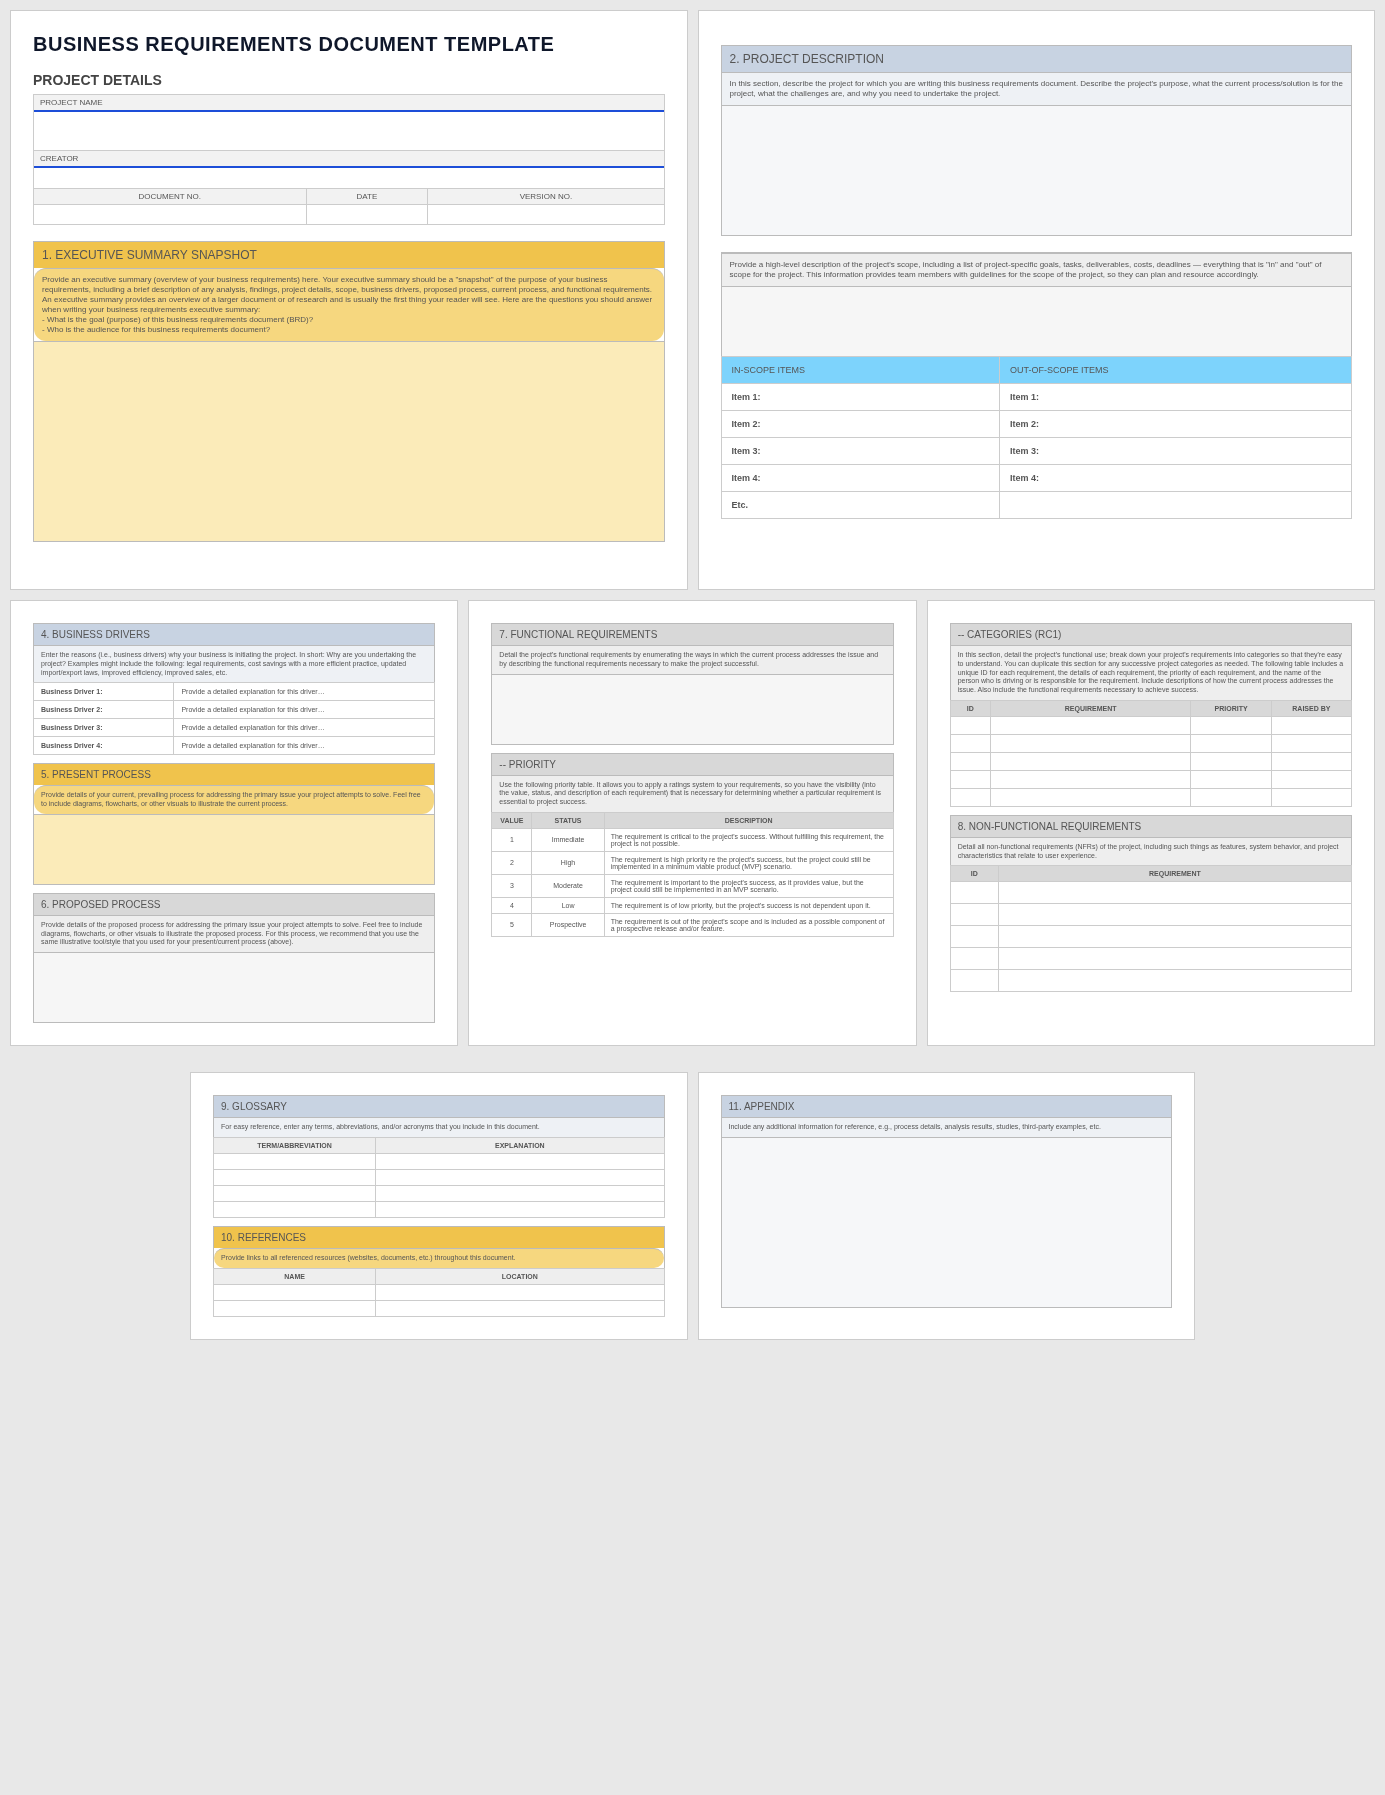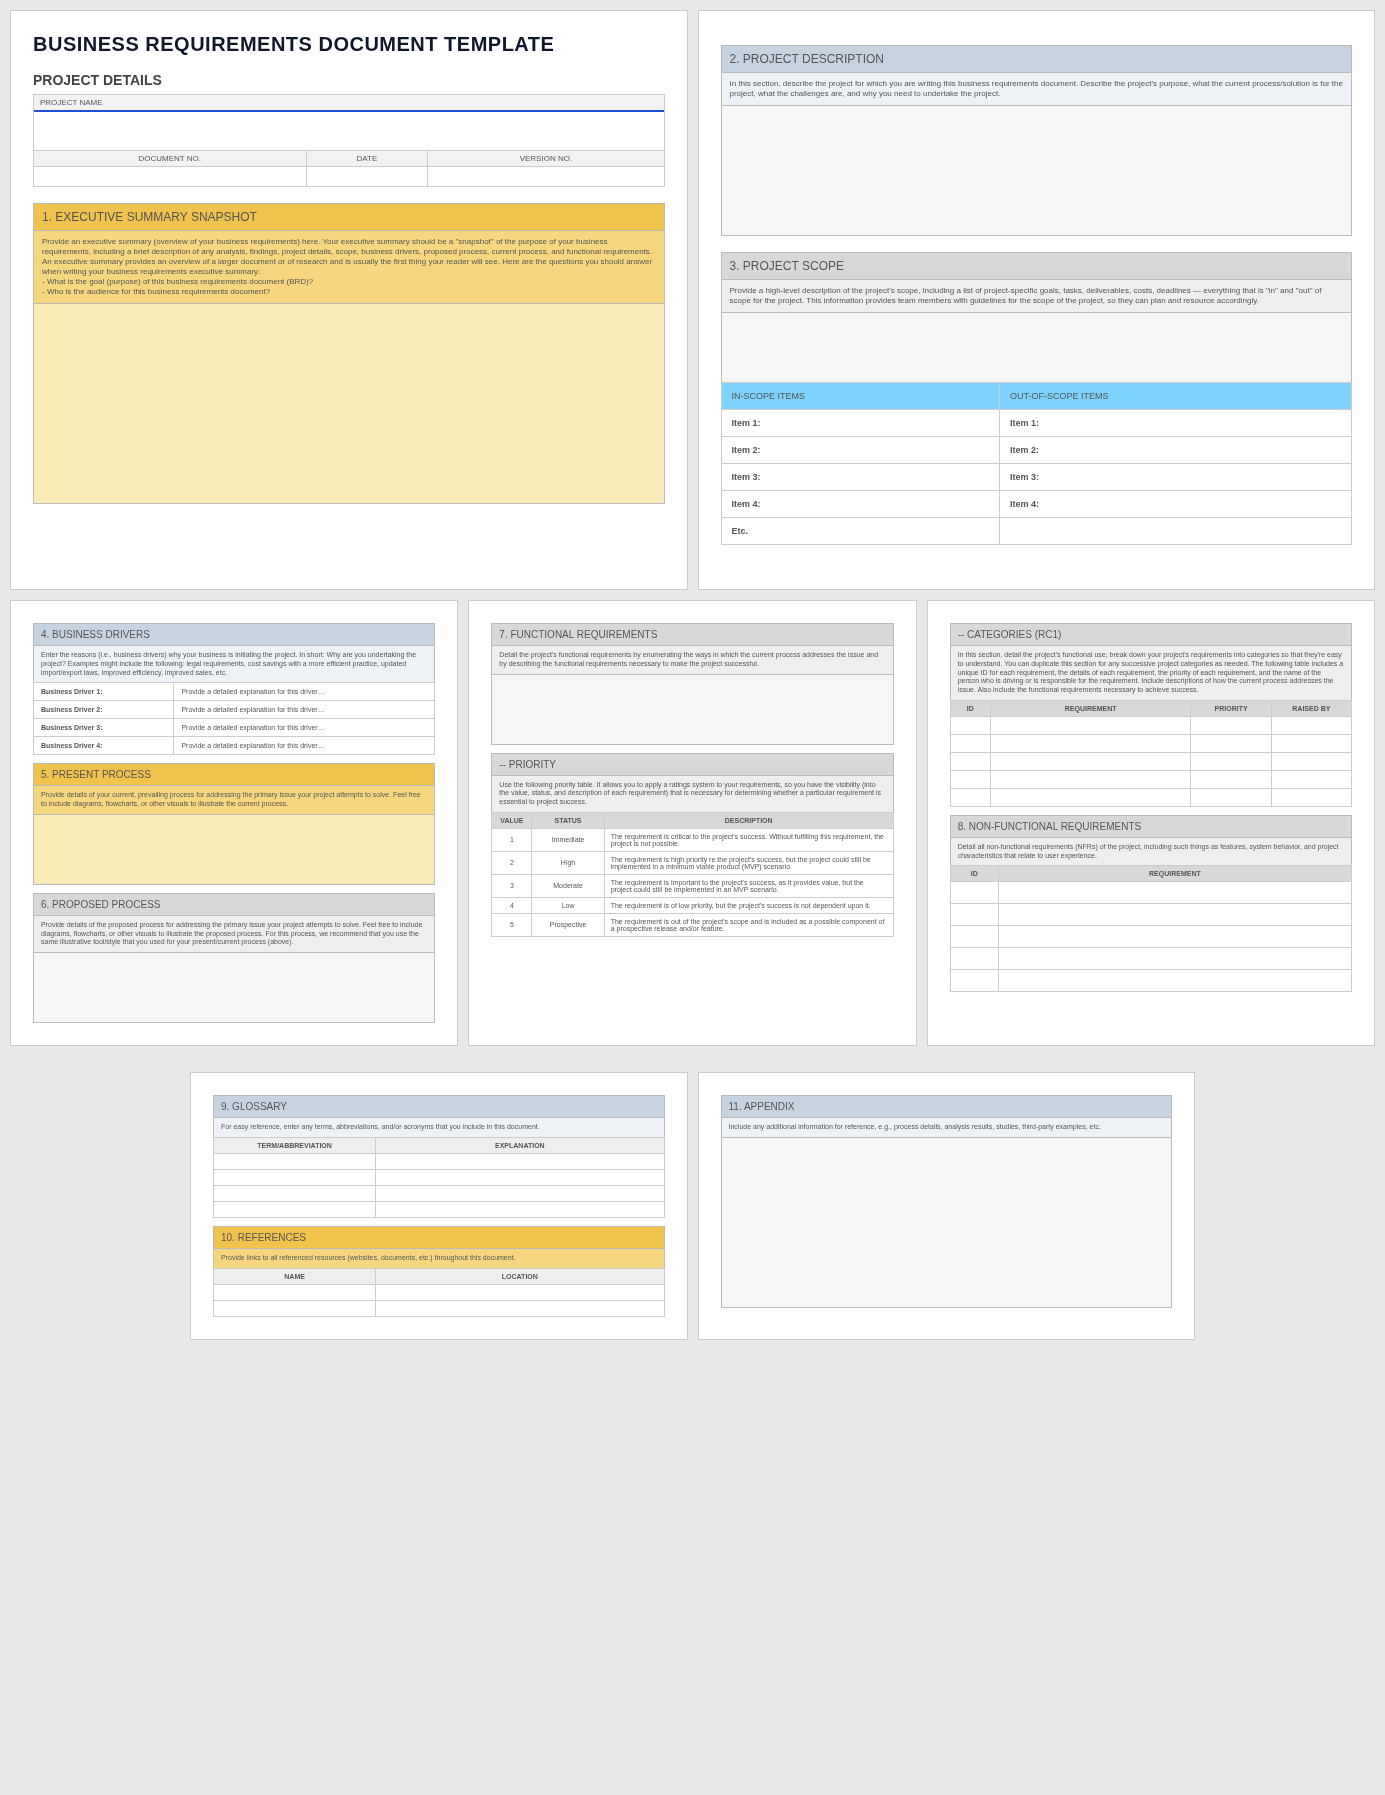--- a/index.html
+++ b/index.html
@@ -72,21 +72,21 @@
     line-height: 1.25;
     border-top: 1px solid #bbb;
   }
   .secbox .fill {
     border-top: 1px solid #bbb;
     min-height: 100px;
   }
 
   
   .sec-yellow .titlebar { background: #f0c34c; }
-  .sec-yellow .desc     { background: #f6d77f; }
+  .sec-yellow .desc     { background: #f6d77f; border-radius: 12px; }
   .sec-yellow .fill     { background: #fbebb9; }
 
   .sec-blue .titlebar { background: #c8d3e2; }
   .sec-blue .desc     { background: #eef1f5; }
   .sec-blue .fill     { background: #f6f7f9; }
 
   .sec-grey .titlebar { background: #d8d8d8; }
   .sec-grey .desc     { background: #eeeeee; }
   .sec-grey .fill     { background: #f6f6f6; }
 
@@ -154,20 +154,24 @@
 <div class="row row1">
 
   <div class="page">
     <h1 class="doc-title">BUSINESS REQUIREMENTS DOCUMENT TEMPLATE</h1>
     <h2 class="proj-details">PROJECT DETAILS</h2>
 
     <div class="field-block">
       <div class="hdr">PROJECT NAME</div>
       <div class="body"></div>
     </div>
+    <div class="field-block creator">
+      <div class="hdr">CREATOR</div>
+      <div class="body"></div>
+    </div>
     <table class="doc-meta">
       <tbody>
           <tr>
         <th>DOCUMENT NO.</th>
         <th>DATE</th>
         <th>VERSION NO.</th>
       </tr>
       <tr>
         <td></td>
         <td></td>
@@ -186,21 +190,20 @@
   </div>
 
   <div class="page">
     <div class="secbox sec-blue" style="margin-top:12px;">
       <div class="titlebar">2. PROJECT DESCRIPTION</div>
       <div class="desc">In this section, describe the project for which you are writing this business requirements document. Describe the project's purpose, what the current process/solution is for the project, what the challenges are, and why you need to undertake the project.</div>
       <div class="fill" style="min-height:130px;"></div>
     </div>
 
     <div class="secbox sec-grey">
-      <div class="titlebar">3. PROJECT SCOPE</div>
       <div class="desc">Provide a high-level description of the project's scope, including a list of project-specific goals, tasks, deliverables, costs, deadlines — everything that is "in" and "out" of scope for the project. This information provides team members with guidelines for the scope of the project, so they can plan and resource accordingly.</div>
       <div class="fill" style="min-height:70px;"></div>
     </div>
     <table class="scope-tbl">
       <tbody>
           <tr>
         <th>IN-SCOPE ITEMS</th>
         <th>OUT-OF-SCOPE ITEMS</th>
       </tr>
       <tr>

